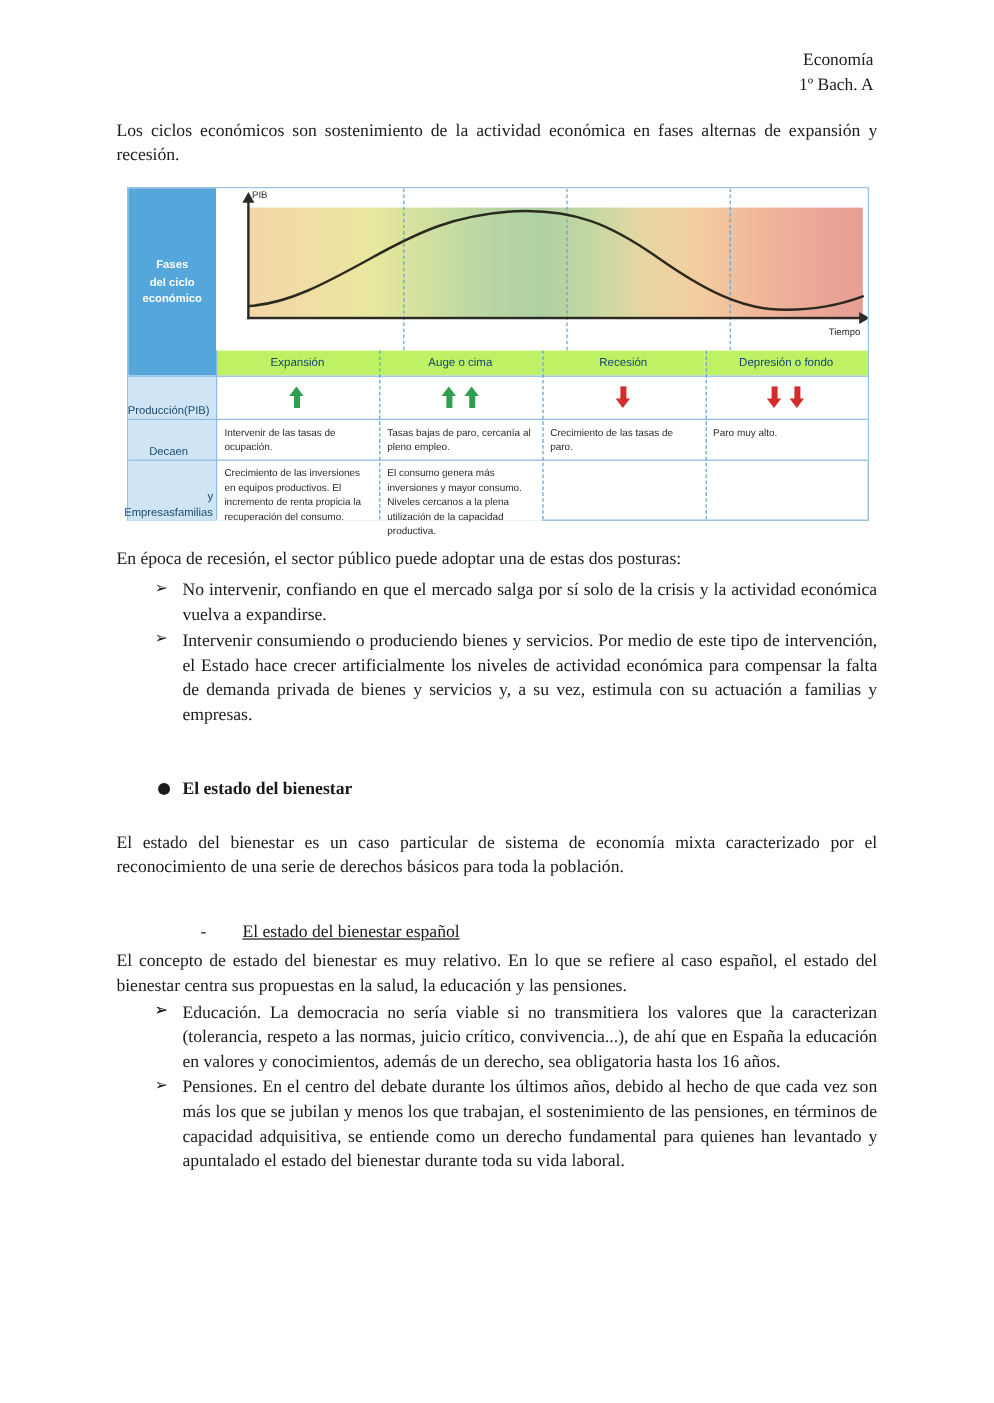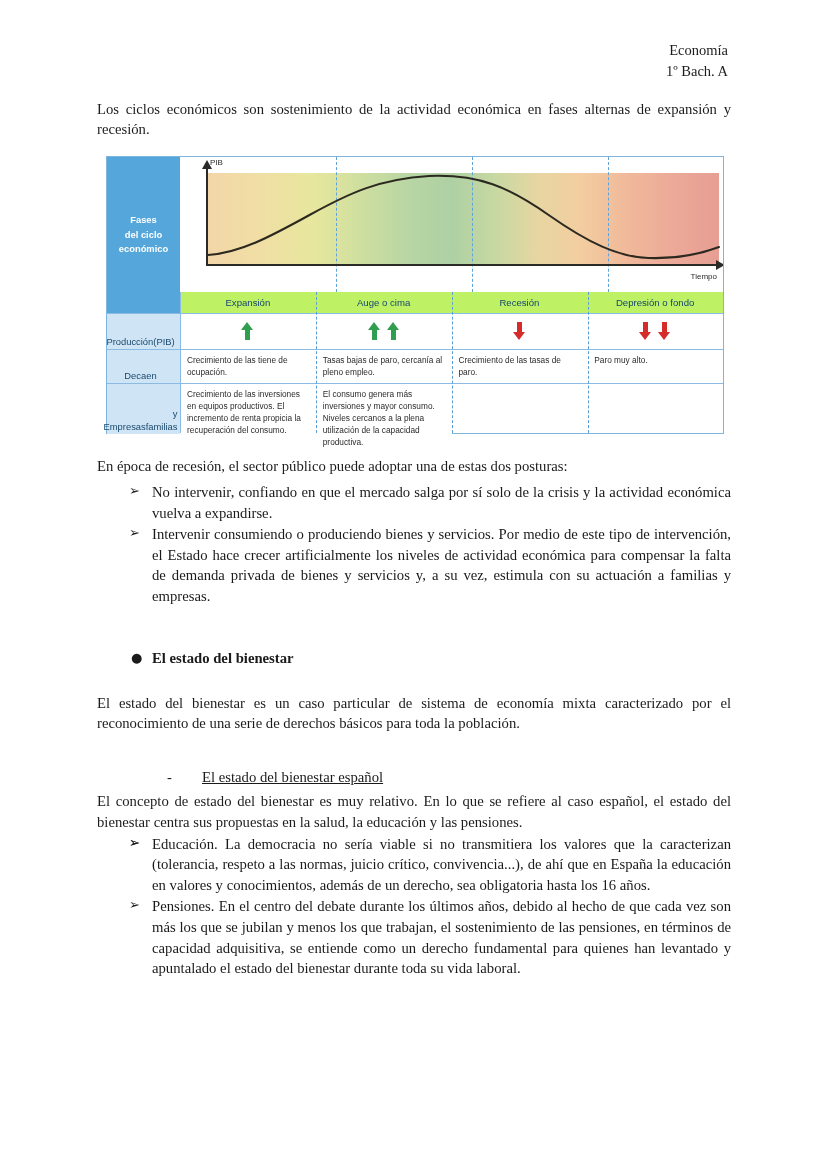--- a/index.html
+++ b/index.html
@@ -396,21 +396,21 @@
           </span>
         <span class="arrow down">
             <span class="shaft"></span>
             <span class="head"></span>
           </span>
       </div>
 
       <div class="row-label">
         <span>Decaen</span>
       </div>
-      <div class="cell">Crecimiento de las tiene de ocupación.</div>
+      <div class="cell">Intervenir de las tasas de ocupación.</div>
       <div class="cell">Tasas bajas de paro, cercanía al pleno empleo.</div>
       <div class="cell">Crecimiento de las tasas de paro.</div>
       <div class="cell">Paro muy alto.</div>
 
       <div class="row-label">
         <span>Empresas</span>
         <span>y familias</span>
       </div>
       <div class="cell">Crecimiento de las inversiones en equipos productivos. El incremento de renta propicia la recuperación del consumo.</div>
       <div class="cell">El consumo genera más inversiones y mayor consumo. Niveles cercanos a la plena utilización de la capacidad productiva.</div>

